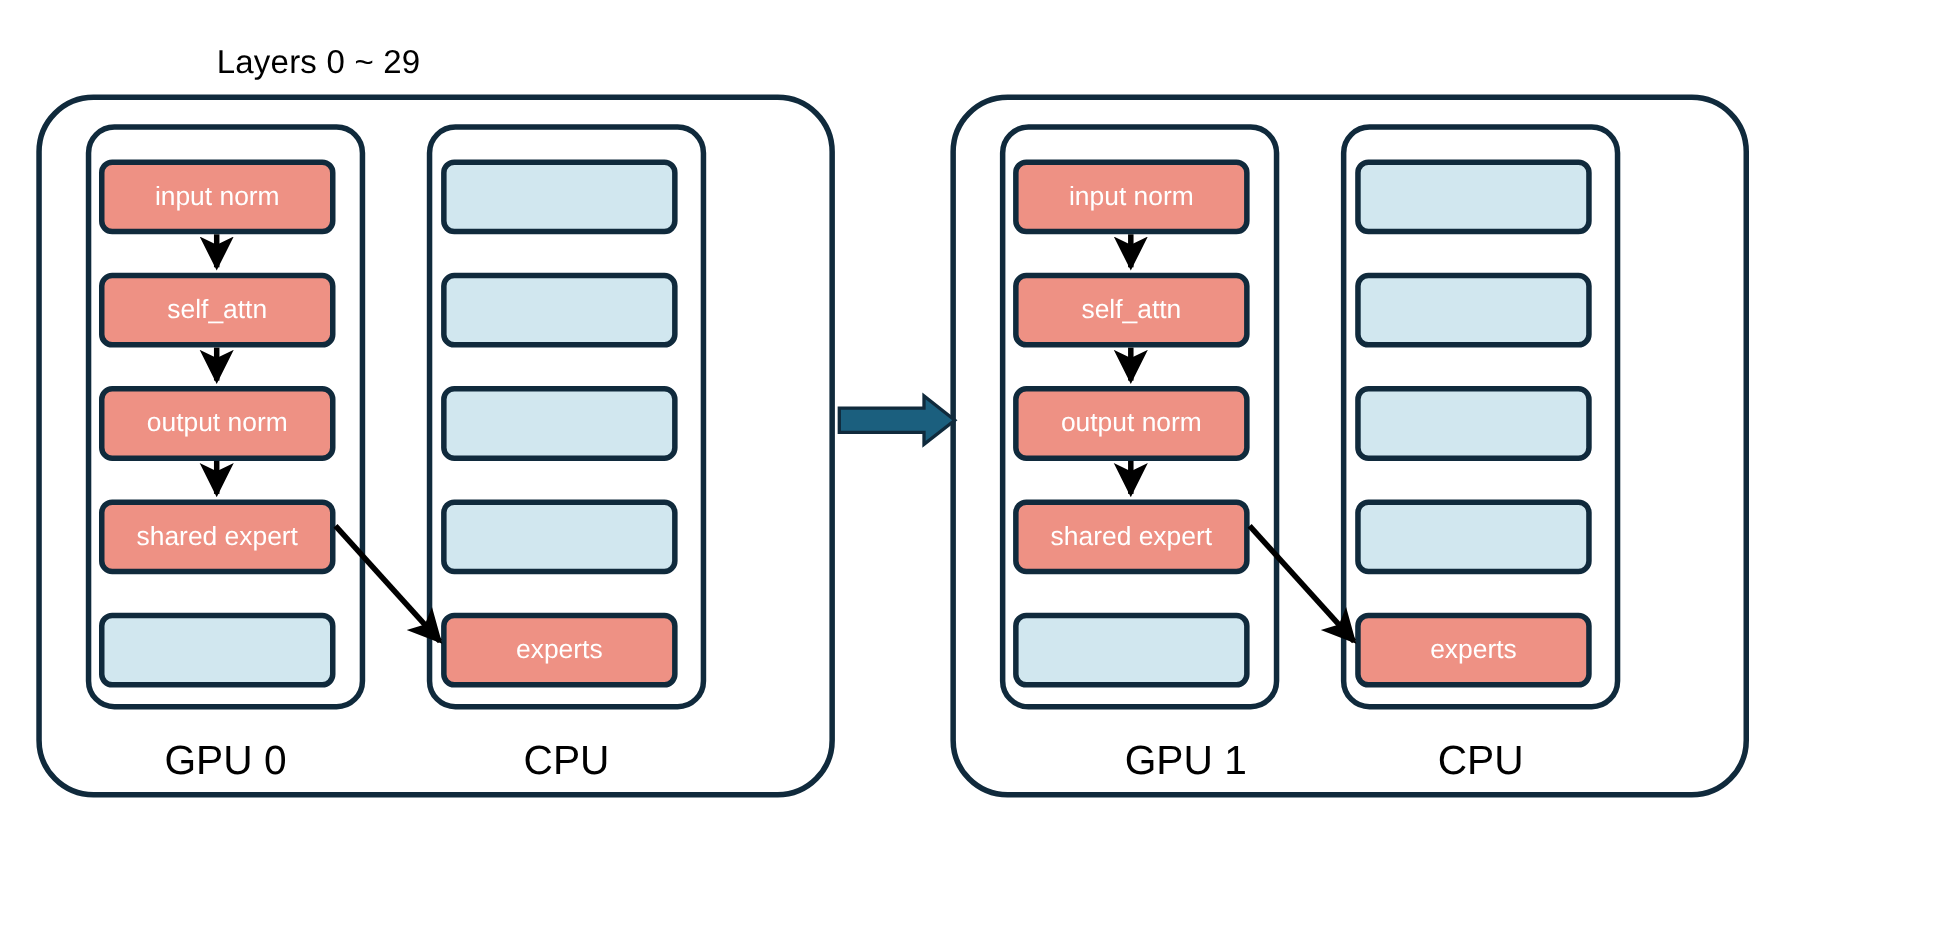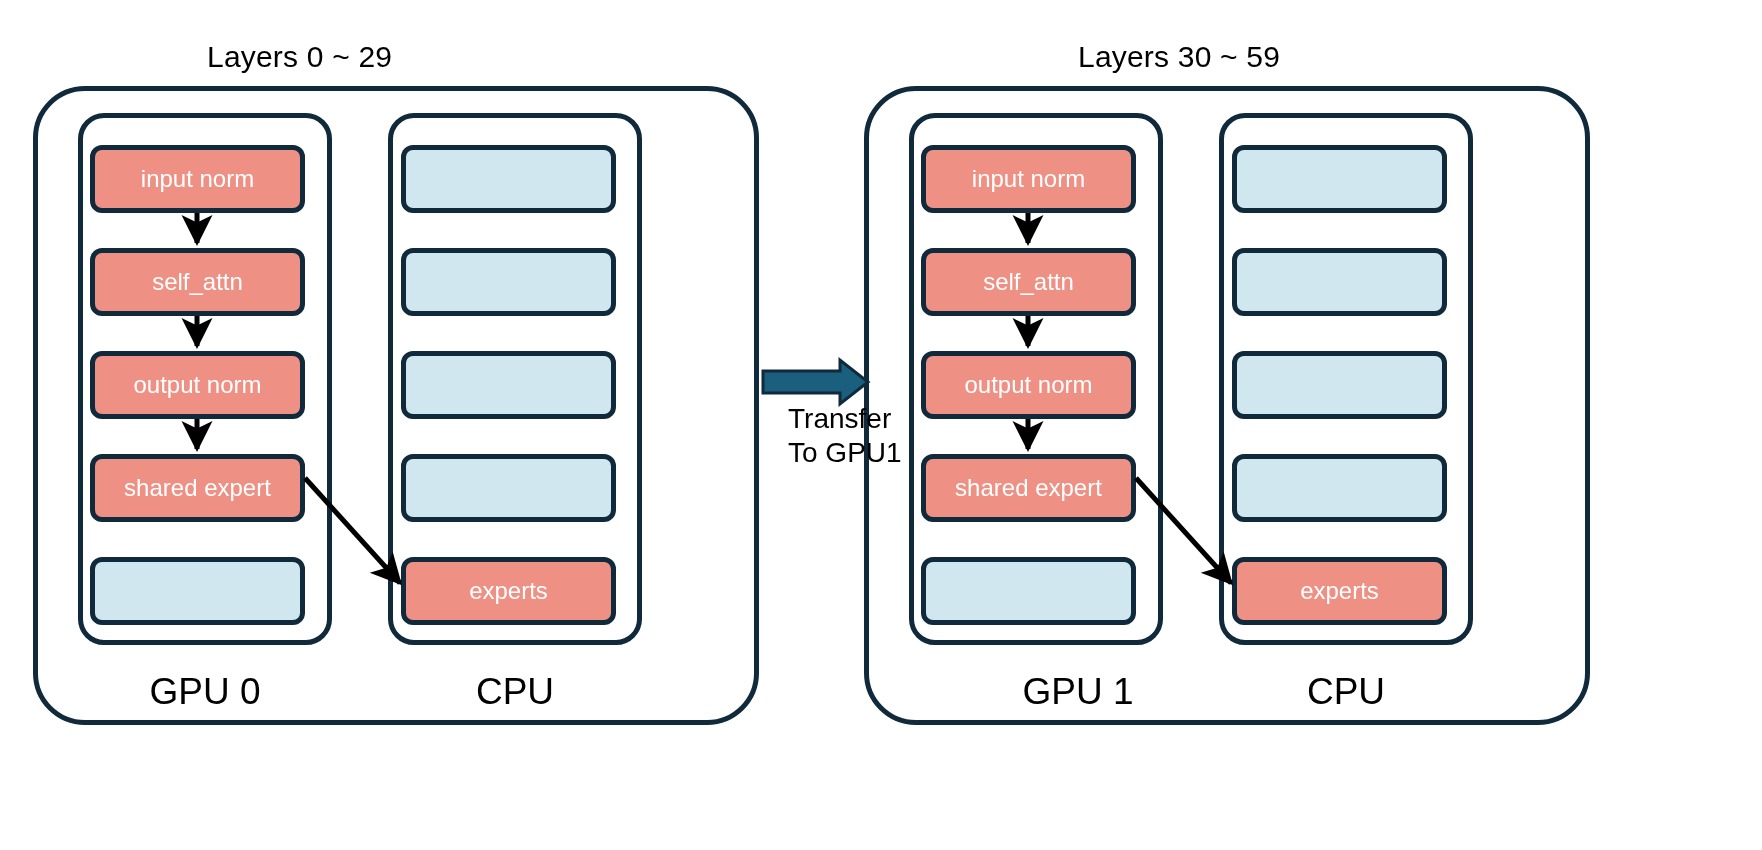--- a/index.html
+++ b/index.html
@@ -71,21 +71,21 @@
     width: 1762px;
     height: 850px;
     pointer-events: none;
   }
 </style>
 </head>
 <body>
 
 <div id="stage">
 
-  <div class="panel-title" style="left:207px; top:40px;">Layers 0 ~ 29</div>
+  <div class="panel-title" style="left:197px; top:40px;">Layers 0 ~ 29</div>
 
   <div class="outer-panel" style="left:33px; top:86px; width:726px; height:639px;"></div>
 
   <div class="inner-col" style="left:78px; top:113px; width:254px; height:532px;"></div>
 
   <div class="blk red" style="left:90px; top:145px; width:215px; height:68px;">input norm</div>
   <div class="blk red" style="left:90px; top:248px; width:215px; height:68px;">self_attn</div>
   <div class="blk red" style="left:90px; top:351px; width:215px; height:68px;">output norm</div>
   <div class="blk red" style="left:90px; top:454px; width:215px; height:68px;">shared expert</div>
   <div class="blk blue" style="left:90px; top:557px; width:215px; height:68px;"></div>
@@ -94,21 +94,20 @@
 
   <div class="blk blue" style="left:401px; top:145px; width:215px; height:68px;"></div>
   <div class="blk blue" style="left:401px; top:248px; width:215px; height:68px;"></div>
   <div class="blk blue" style="left:401px; top:351px; width:215px; height:68px;"></div>
   <div class="blk blue" style="left:401px; top:454px; width:215px; height:68px;"></div>
   <div class="blk red" style="left:401px; top:557px; width:215px; height:68px;">experts</div>
 
   <div class="col-label" style="left:78px; top:671px; width:254px;">GPU 0</div>
   <div class="col-label" style="left:388px; top:671px; width:254px;">CPU</div>
 
-  <div class="panel-title" style="left:1078px; top:40px;">Layers 30 ~ 59</div>
 
   <div class="outer-panel" style="left:864px; top:86px; width:726px; height:639px;"></div>
 
   <div class="inner-col" style="left:909px; top:113px; width:254px; height:532px;"></div>
 
   <div class="blk red" style="left:921px; top:145px; width:215px; height:68px;">input norm</div>
   <div class="blk red" style="left:921px; top:248px; width:215px; height:68px;">self_attn</div>
   <div class="blk red" style="left:921px; top:351px; width:215px; height:68px;">output norm</div>
   <div class="blk red" style="left:921px; top:454px; width:215px; height:68px;">shared expert</div>
   <div class="blk blue" style="left:921px; top:557px; width:215px; height:68px;"></div>
@@ -117,24 +116,20 @@
 
   <div class="blk blue" style="left:1232px; top:145px; width:215px; height:68px;"></div>
   <div class="blk blue" style="left:1232px; top:248px; width:215px; height:68px;"></div>
   <div class="blk blue" style="left:1232px; top:351px; width:215px; height:68px;"></div>
   <div class="blk blue" style="left:1232px; top:454px; width:215px; height:68px;"></div>
   <div class="blk red" style="left:1232px; top:557px; width:215px; height:68px;">experts</div>
 
   <div class="col-label" style="left:951px; top:671px; width:254px;">GPU 1</div>
   <div class="col-label" style="left:1219px; top:671px; width:254px;">CPU</div>
 
-  <div class="transfer-label" style="left:788px; top:402px;">
-    <div>Transfer</div>
-    <div>To GPU1</div>
-  </div>
 
   <svg class="overlay" viewBox="0 0 1762 850">
     <defs>
       <marker id="thin-head" markerWidth="7" markerHeight="7" refX="5.6" refY="3.5" orient="auto" markerUnits="strokeWidth">
         <path d="M0,0.4 L6.2,3.5 L0,6.6 L1.5,3.5 Z" fill="#000000"></path>
       </marker>
     </defs>
 
     <g>
       <line x1="197" y1="213" x2="197" y2="243" stroke="#000000" stroke-width="5" marker-end="url(#thin-head)"></line>

